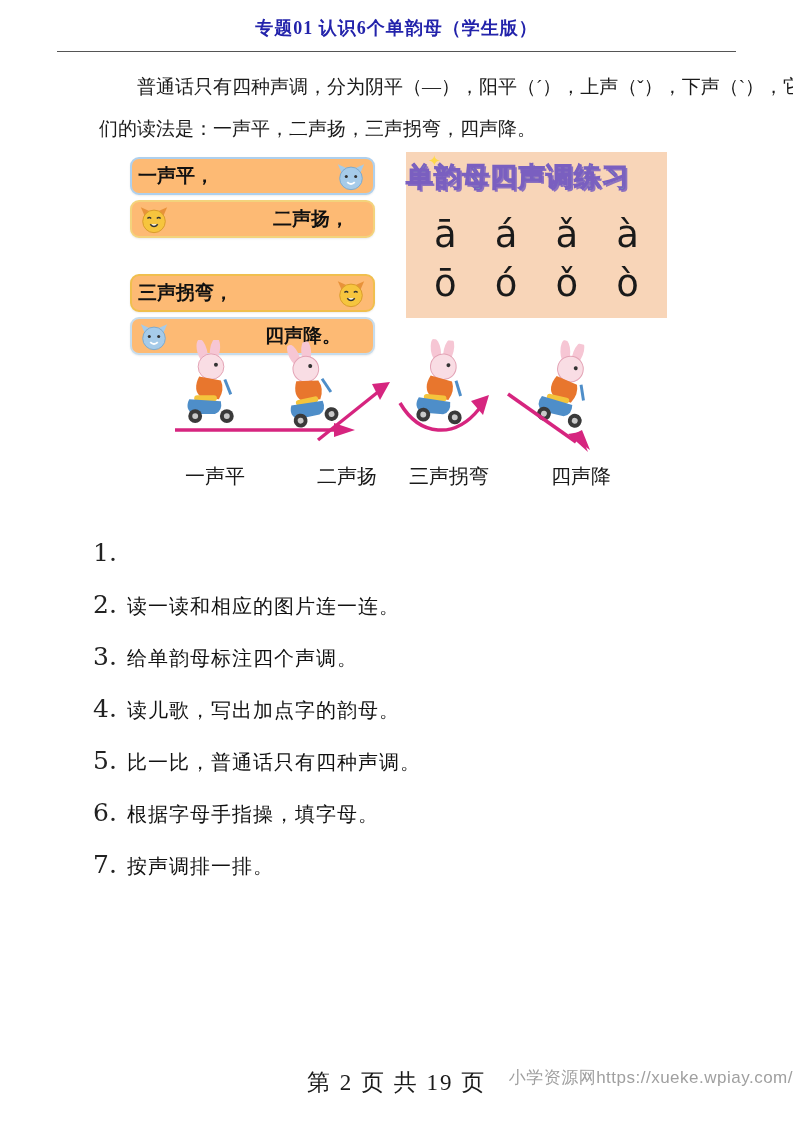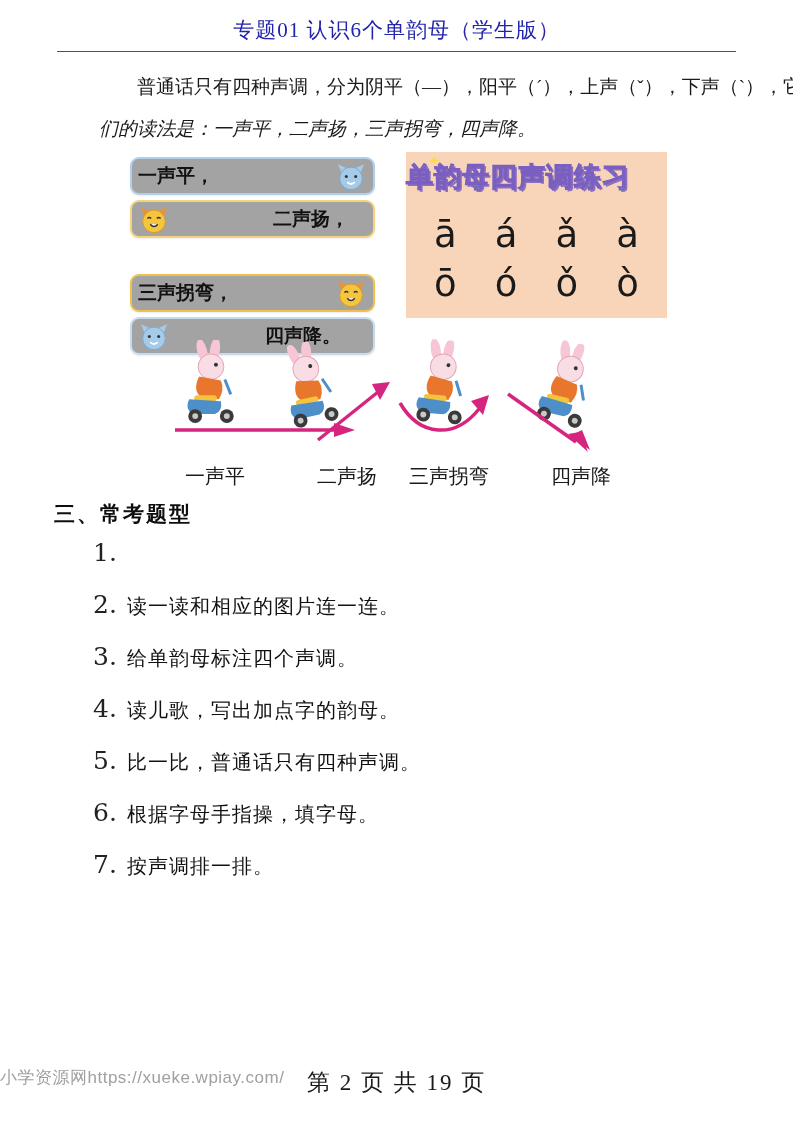--- a/index.html
+++ b/index.html
@@ -4,34 +4,34 @@
 <style>
   html,body{margin:0;padding:0;background:#e9e9e9;}
   .page{
     position:relative;width:793px;height:1122px;margin:0 auto;
     background:#ffffff;overflow:hidden;
     font-family:"Liberation Serif","DejaVu Serif",serif;color:#1a1a1a;
   }
   
   .header-title{
     position:absolute;top:16px;left:0;width:100%;text-align:center;
-    font-size:21px;font-weight:normal;color:#2323ab;letter-spacing:1px;
+    font-size:18px;font-weight:bold;color:#2323ab;letter-spacing:1px;
   }
   .header-rule{
     position:absolute;top:51px;left:57px;width:679px;height:0;
     border-top:1.5px solid #555;
   }
   
   .intro{position:absolute;top:66px;left:59px;width:680px;font-size:19px;line-height:42px;margin-left:40px;}
   .intro .l1{text-indent:38px;white-space:nowrap;}
-  .intro .l2{white-space:nowrap;font-style:italic;}
+  .intro .l2{white-space:nowrap;}
   
   .banners{position:absolute;left:130px;top:157px;width:245px;}
   .banner{
-    height:34px;border:2px solid #ccc;border-radius:9px;background:#a3a3a3;
+    height:34px;border:2px solid #ccc;border-radius:9px;background:#fdba74;
     margin-bottom:5px;display:flex;align-items:center;padding:0 6px;
     box-shadow:0 1px 2px rgba(0,0,0,.08);
   }
   .banner:nth-child(1){border-color:#aed0ee;}
   .banner:nth-child(2){border-color:#f3d37c;}
   .banner:nth-child(3){border-color:#f0bf4e;margin-top:36px;}
   .banner:nth-child(4){border-color:#c6dced;justify-content:flex-end;}
   .banner .spacer{flex:1;}
   .banner-text{
     font-family:"Liberation Sans","DejaVu Sans",sans-serif;
@@ -72,21 +72,21 @@
   }
   .items{position:absolute;left:93px;top:540px;width:620px;list-style:none;margin:0;padding:0;}
   .items li{height:52px;display:flex;align-items:flex-start;}
   .item-num{
     font-family:"DejaVu Serif",serif;font-size:25px;line-height:26px;color:#222;
     width:34px;flex:0 0 auto;
   }
   .item-text{font-size:20px;line-height:28px;color:#111;letter-spacing:1px;white-space:nowrap;}
   
   .watermark{
-    position:absolute;top:1066px;left:0;width:100%;text-align:left;
+    position:absolute;top:1066px;left:0;width:100%;text-align:right;
     font-family:"Liberation Sans","DejaVu Sans",sans-serif;
     font-size:17px;color:#a0a0a0;letter-spacing:.5px;z-index:1;
   }
   .page-info{
     position:absolute;top:1067px;left:0;width:100%;text-align:center;
     font-size:23px;color:#1a1a1a;z-index:2;letter-spacing:2px;
   }
 </style>
 </head>
 <body>
@@ -252,21 +252,20 @@
       <polygon points="64,44 84,62 76,42" fill="#d6257f"></polygon>
       <polygon points="66,46 86,60 78,40" fill="#d6257f"></polygon>
     </svg>
   </div>
 
   <span class="tone-label" style="left:185px;">一声平</span>
   <span class="tone-label" style="left:317px;">二声扬</span>
   <span class="tone-label" style="left:409px;">三声拐弯</span>
   <span class="tone-label" style="left:551px;">四声降</span>
 
-  <div class="section-heading">三、常考题型</div>
 
   <ol class="items">
     <li>
       <span class="item-num">1.</span>
     </li>
     <li>
       <span class="item-num">2.</span>
       <span class="item-text">读一读和相应的图片连一连。</span>
     </li>
     <li>

